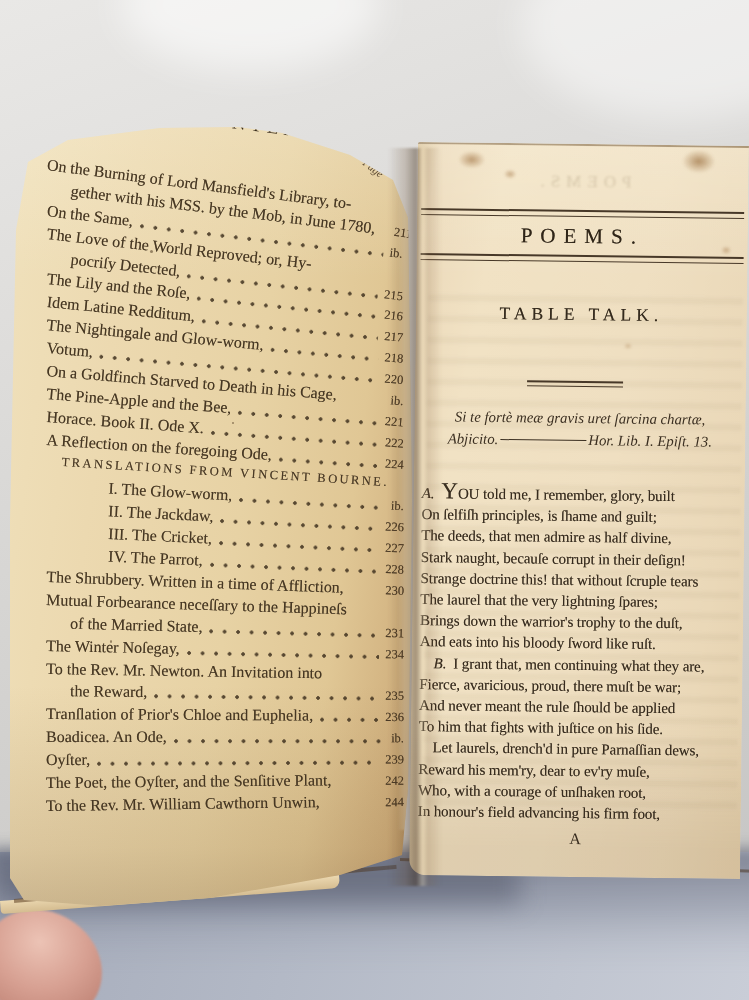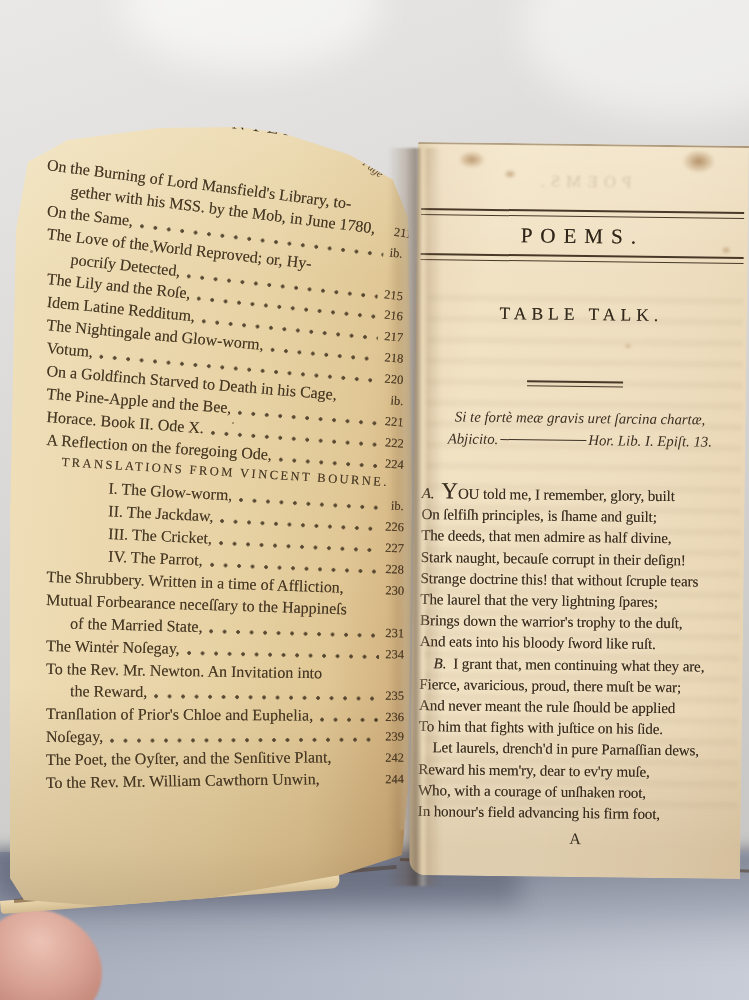--- a/index.html
+++ b/index.html
@@ -239,22 +239,27 @@
       <div class="c-row cont" style="transform: rotate(0.63deg);">
           <span class="t">the Reward,</span>
           <span class="leader"></span>
           <span class="pg">235</span>
         </div>
       <div class="c-row" style="transform: rotate(0.34deg);">
           <span class="t">Tranſlation of Prior's Chloe and Euphelia,</span>
           <span class="leader"></span>
           <span class="pg">236</span>
         </div>
+      <div class="c-row" style="transform: rotate(0.05deg);">
+          <span class="t">Boadicea. An Ode,</span>
+          <span class="leader"></span>
+          <span class="pg">ib.</span>
+        </div>
       <div class="c-row" style="transform: rotate(-0.24deg);">
-          <span class="t">Noſegay,</span>
+          <span class="t">Oyſter,</span>
           <span class="leader"></span>
           <span class="pg">239</span>
         </div>
       <div class="c-row" style="transform: rotate(-0.53deg);">
           <span class="t">The Poet, the Oyſter, and the Senſitive Plant,</span>
           <span class="leader nodots"></span>
           <span class="pg">242</span>
         </div>
       <div class="c-row" style="transform: rotate(-0.8deg);">
           <span class="t">To the Rev. Mr. William Cawthorn Unwin,</span>

